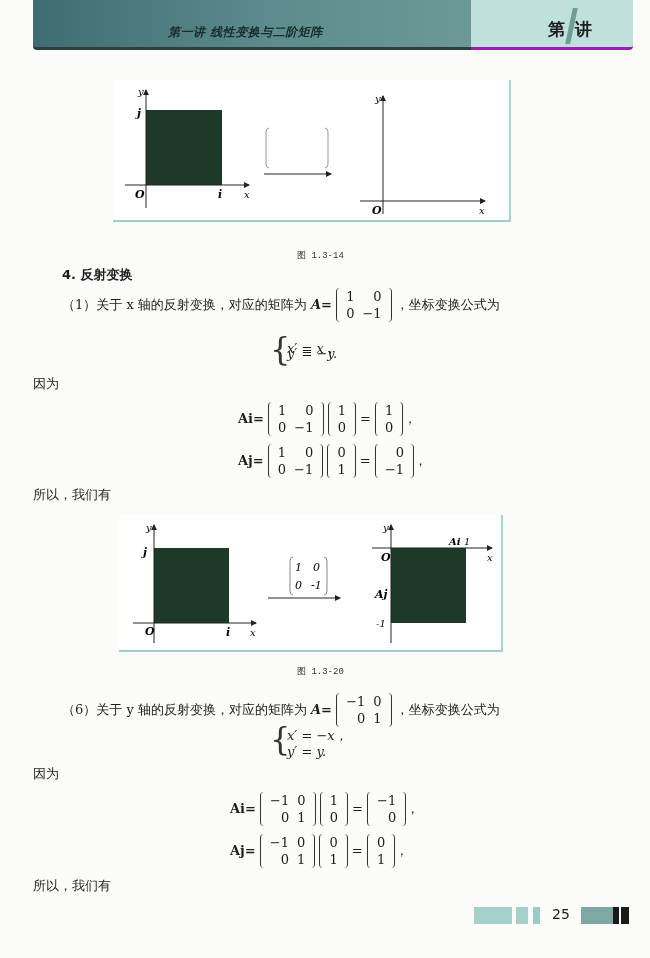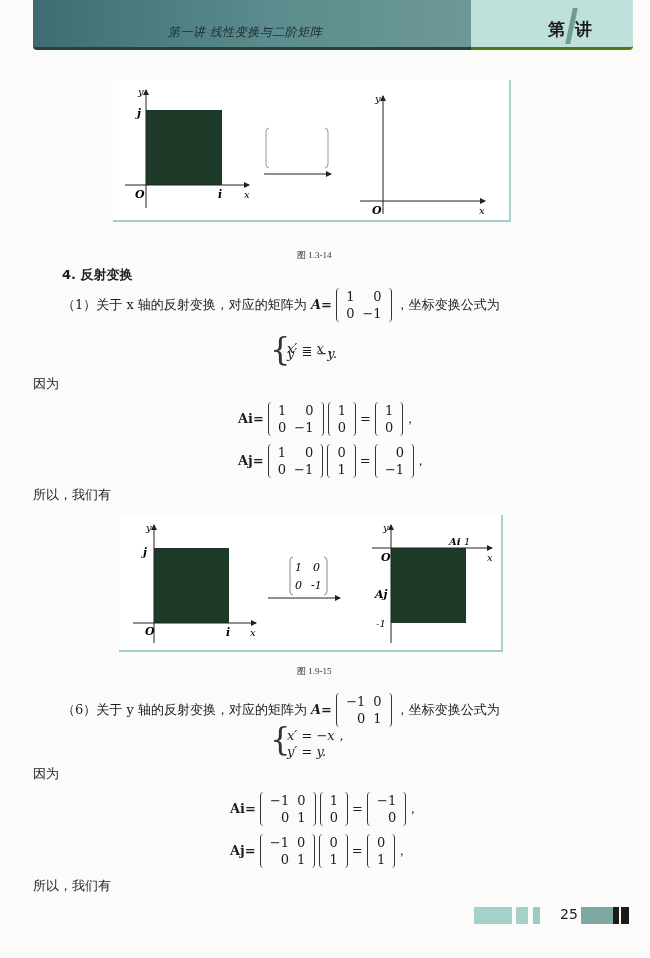--- a/index.html
+++ b/index.html
@@ -10,59 +10,59 @@
     color:#1c1c1c;
   }
   .header {
     position:absolute; left:33px; top:0; width:438px; height:47px;
     background:linear-gradient(90deg,#3f6c70 0%, #5c8c8d 55%, #6d9897 100%);
     border-bottom:3px solid #2b3e40;
     border-bottom-left-radius:4px;
   }
   .header-title {
     position:absolute; left:135px; top:24px;
-    font-family:"DejaVu Sans", sans-serif; font-size:12px; font-style:italic; font-weight:normal;
+    font-family:"DejaVu Sans", sans-serif; font-size:12px; font-style:italic; font-weight:bold;
     color:#1b2b2c; letter-spacing:0.5px;
   }
   .header-right {
     position:absolute; left:471px; top:0; width:162px; height:47px;
     background:#bfe1dc;
-    border-bottom:3px solid #4d7c0f;
+    border-bottom:3px solid #a21caf;
     border-bottom-right-radius:4px;
   }
   .chapter-mark {
     position:absolute; left:77px; top:18px; font-family:"DejaVu Sans", sans-serif;
     font-size:17px; font-weight:bold; color:#1d1d1d; letter-spacing:2px;
   }
   .chapter-num-slash {
     position:absolute; left:98px; top:8px; width:5px; height:36px; background:#6f9e96;
     transform:skewX(-12deg);
   }
   .figure {
     position:absolute; background:#fff;
     border-bottom:2px solid #9fcfcc; border-right:2px solid #a7d3d0;
   }
   .fig1 { left:113px; top:80px; width:396px; height:140px; }
   .fig2 { left:119px; top:515px; width:382px; height:135px; }
   svg text { font-family:"DejaVu Serif", serif; font-style:italic; }
   .caption {
-    position:absolute; font-size:9px; color:#333; font-family:Liberation Serif, serif;
+    position:absolute; font-size:9px; color:#333; font-family:Liberation Mono, monospace;
   }
   .txt { position:absolute; font-size:13px; white-space:nowrap; }
   .section-heading { font-family:"DejaVu Sans", sans-serif; font-weight:bold; font-size:13px; }
   .mat { display:inline-block; vertical-align:middle; position:relative; padding:0 5px;
          border-left:1px solid #333; border-right:1px solid #333; border-radius:4px; }
   .mat table { border-collapse:collapse; }
   .mat td { padding:0 4px; text-align:right; font-size:13px; line-height:17px; }
   .eq { position:absolute; font-size:13px; white-space:nowrap; }
   .eq b { }
   .sys { position:absolute; font-size:13px; font-style:italic; }
   .brace { position:absolute; font-size:32px; font-style:normal; font-weight:100; color:#333; }
   .footer-bar { position:absolute; top:907px; height:17px; }
-  .page-num { position:absolute; left:552px; top:906px; font-size:14px; font-family:"DejaVu Sans", sans-serif;margin-left:8px; }
+  .page-num { position:absolute; left:552px; top:906px; font-size:14px; font-family:"DejaVu Sans", sans-serif; }
 </style>
 </head>
 <body>
 
 <div class="header">
   <span class="header-title">第一讲   线性变换与二阶矩阵</span>
 </div>
 <div class="header-right">
   <div class="chapter-num-slash"></div>
   <span class="chapter-mark">第  讲</span>
@@ -228,21 +228,21 @@
     <line x1="272" y1="128" x2="272" y2="10" stroke="#222" marker-end="url(#ar2)"></line>
     <text x="264" y="16" font-size="10">y</text>
     <text x="262" y="46" font-size="11" font-weight="bold">O</text>
     <text x="330" y="30" font-size="10" font-weight="bold">Ai</text>
     <text x="345" y="30" font-size="10" font-style="normal">1</text>
     <text x="368" y="46" font-size="10">x</text>
     <text x="256" y="83" font-size="11" font-weight="bold">Aj</text>
     <text x="257" y="112" font-size="10" font-style="normal">-1</text>
   </svg>
 </div>
-<div class="caption" style="left:297px;top:665px;">图 1.9-15</div>
+<div class="caption" style="left:297px;top:665px;">图 1.3-20</div>
 
 <div class="txt" style="left:62px;top:693px;">
   <span>（6）关于 y 轴的反射变换，对应的矩阵为</span>
   <b style="font-style:italic;">A=</b>
   <span class="mat"><table>
     <tbody>
           <tr>
             <td>−1</td>
             <td>0</td>
           </tr>

